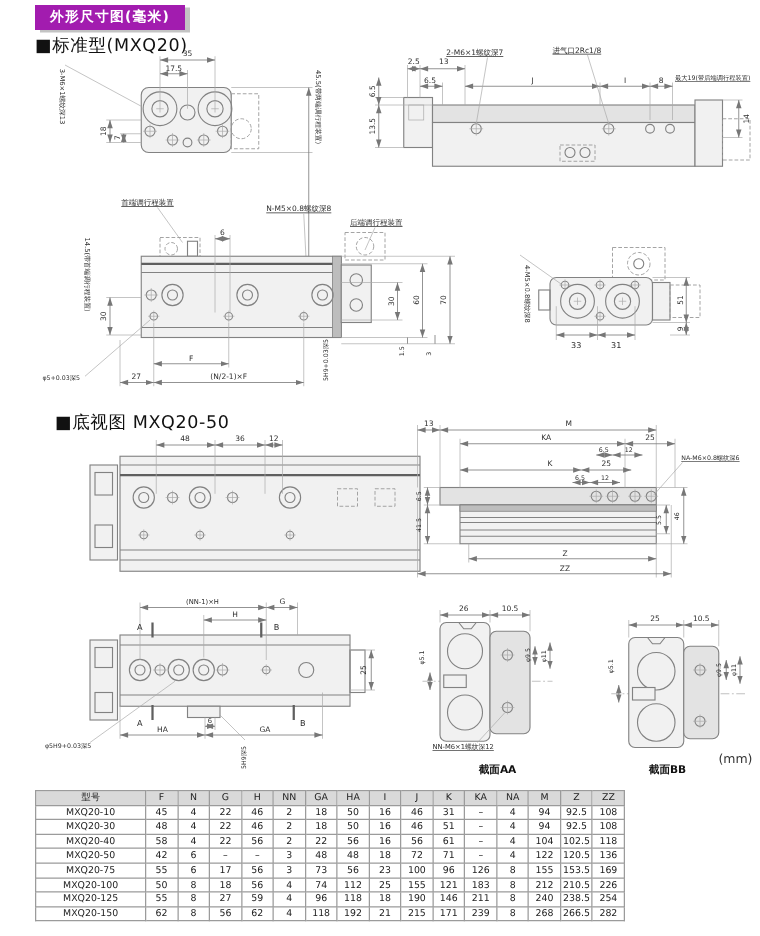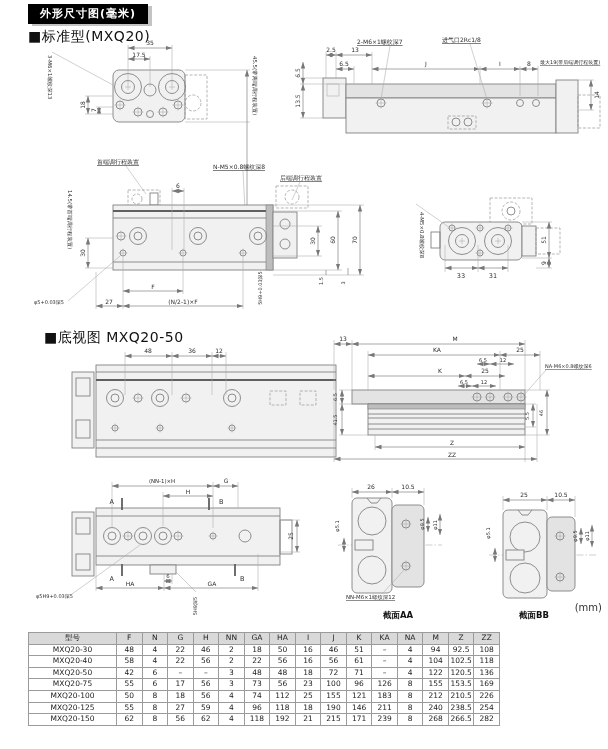--- a/index.html
+++ b/index.html
@@ -1,18 +1,18 @@
 <!DOCTYPE html>
 <html><head>
 <meta charset="utf-8">
 <style>
   html,body{margin:0;padding:0;background:#fff;}
   .page{position:relative;width:608px;height:749px;background:#ffffff;overflow:hidden;
         font-family:"DejaVu Sans","Liberation Sans",sans-serif;color:#222;}
-  .title-bar{position:absolute;left:28px;top:4px;background:#000000;color:#fff;
+  .title-bar{position:absolute;left:28px;top:4px;background:#a21caf;color:#fff;
         font-size:11px;font-weight:bold;padding:2px 12px 3px;letter-spacing:1px;
         box-shadow:4px 2px 0 0 #c3c3c3;}
   .sec-heading{position:absolute;font-size:14px;color:#111;letter-spacing:.5px;}
   .h-std{left:28px;top:28px;}
   .h-bot{left:28px;top:329px;margin-left:16px;}
   .unit-note{position:absolute;right:6px;top:602px;font-size:10px;color:#333;}
   svg{position:absolute;left:0;top:0;}
   
   .ln{stroke:#828282;fill:none;stroke-width:.9;}
   .body{fill:#f1f1f1;stroke:#828282;stroke-width:.9;}
@@ -541,20 +541,38 @@
           <th>K</th>
           <th>KA</th>
           <th>NA</th>
           <th>M</th>
           <th>Z</th>
           <th>ZZ</th>
         </tr>
       </thead>
       <tbody>
         <tr>
+          <td>MXQ20-10</td>
+          <td>45</td>
+          <td>4</td>
+          <td>22</td>
+          <td>46</td>
+          <td>2</td>
+          <td>18</td>
+          <td>50</td>
+          <td>16</td>
+          <td>46</td>
+          <td>31</td>
+          <td>–</td>
+          <td>4</td>
+          <td>94</td>
+          <td>92.5</td>
+          <td>108</td>
+        </tr>
+        <tr>
           <td>MXQ20-30</td>
           <td>48</td>
           <td>4</td>
           <td>22</td>
           <td>46</td>
           <td>2</td>
           <td>18</td>
           <td>50</td>
           <td>16</td>
           <td>46</td>

